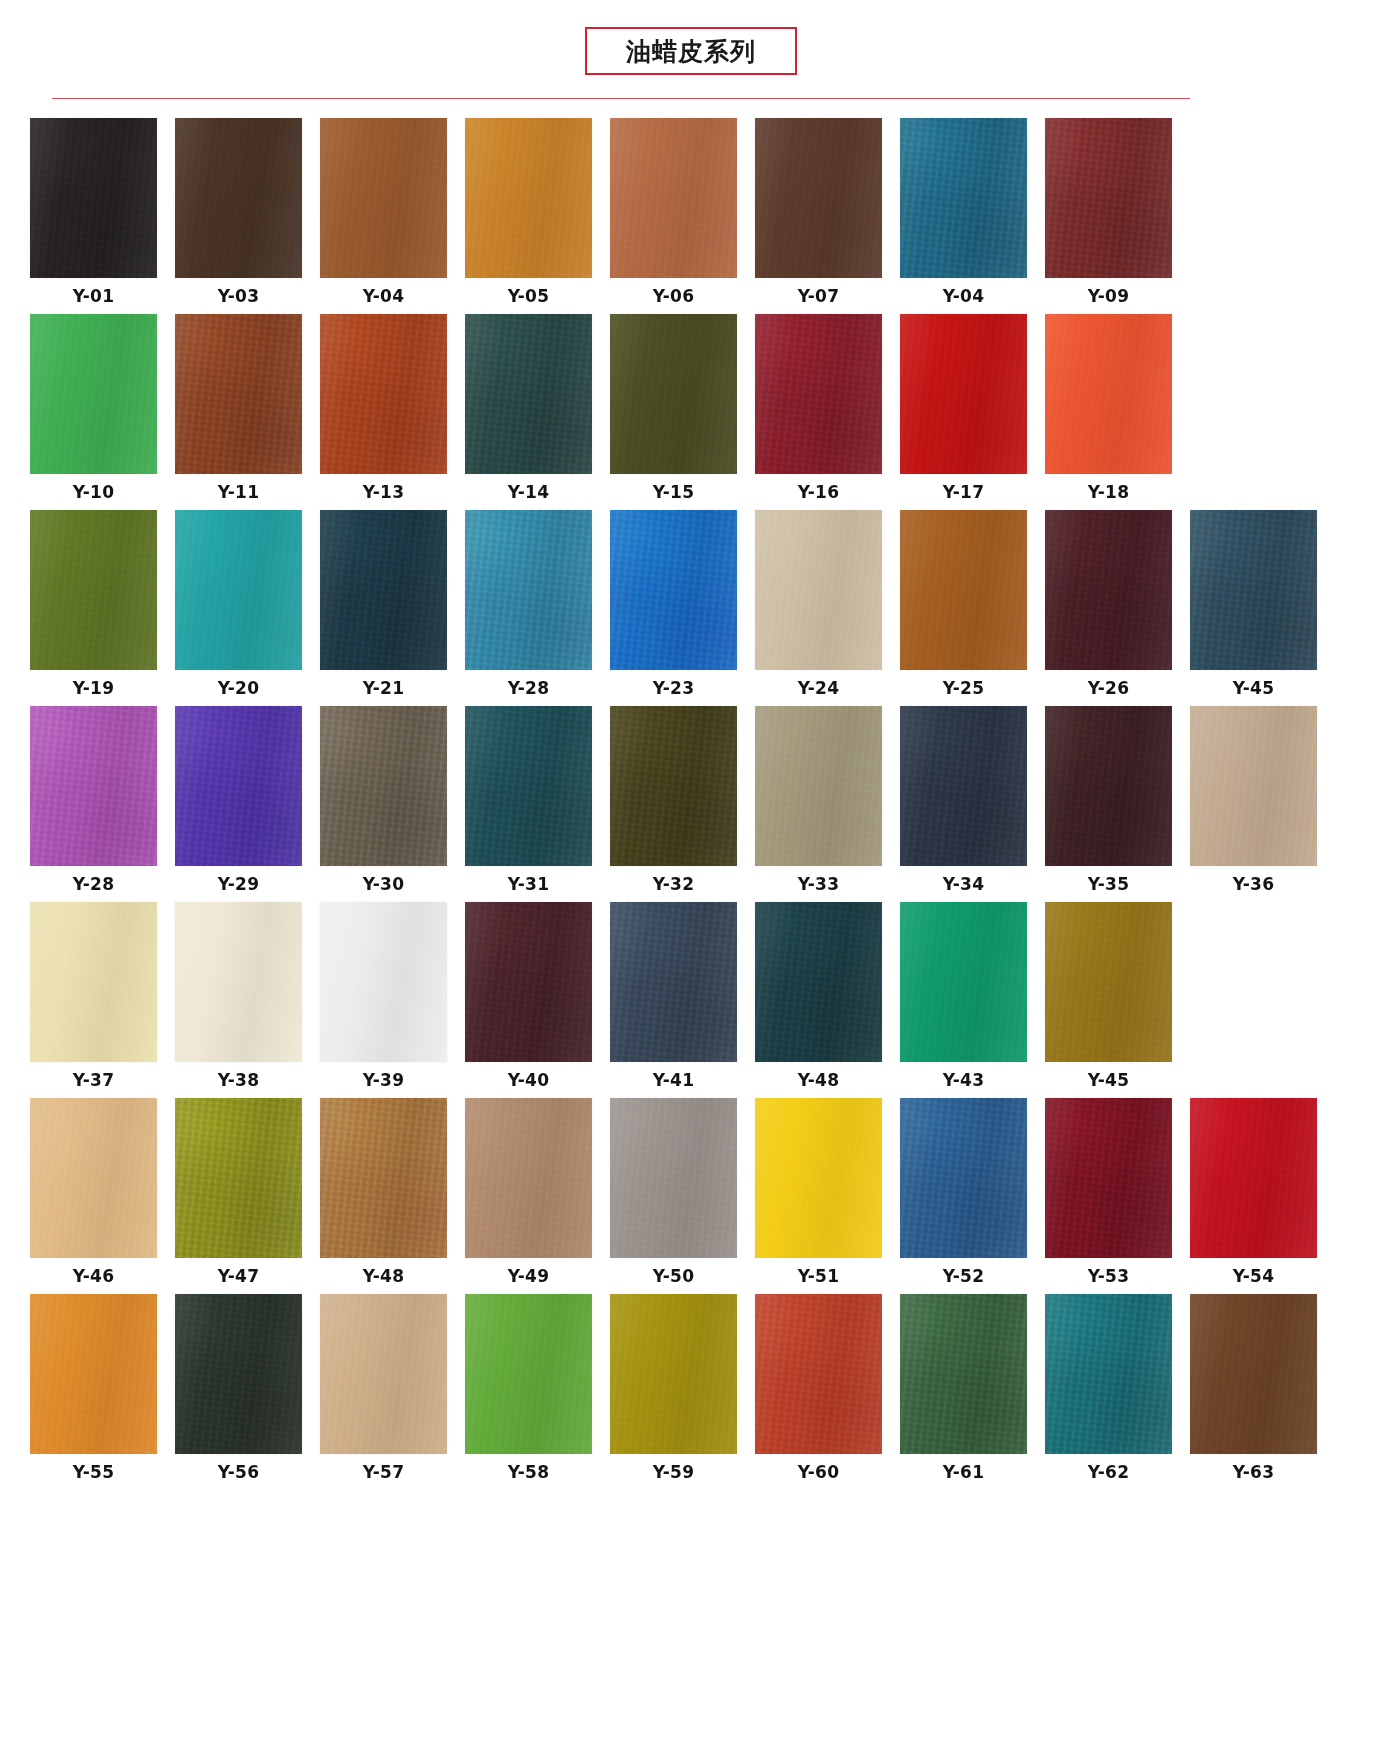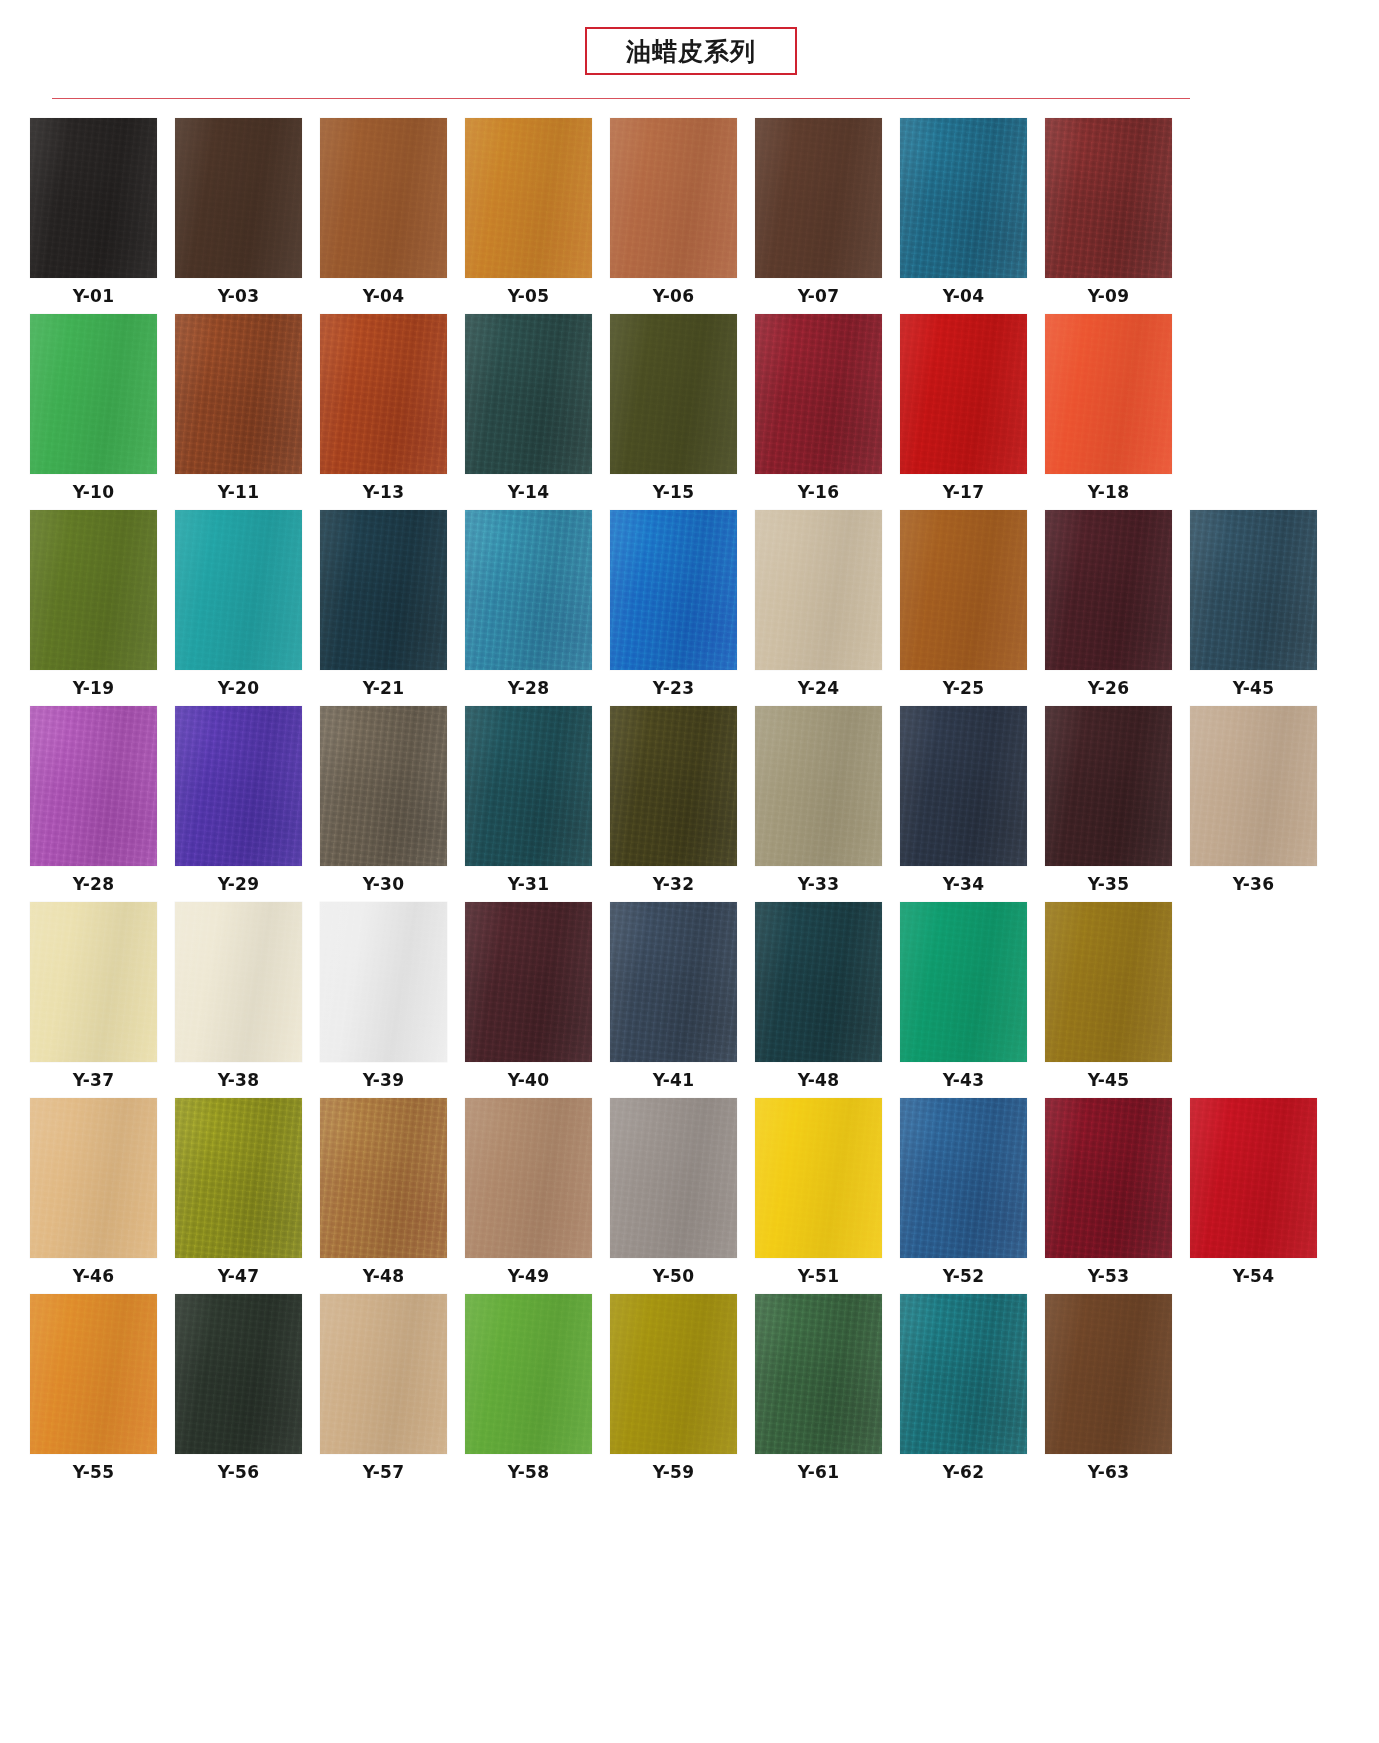--- a/index.html
+++ b/index.html
@@ -543,20 +543,28 @@
         <div class="cell">
           <div class="swatch smooth">
             <div class="base" style="background: rgb(164, 146, 16);"></div>
             <div class="grain"></div>
             <div class="sheen"></div>
           </div>
           <div class="label">Y-59</div>
         </div>
         <div class="cell">
           <div class="swatch rough">
+            <div class="base" style="background: rgb(187, 65, 42);"></div>
+            <div class="grain"></div>
+            <div class="sheen"></div>
+          </div>
+          <div class="label">Y-60</div>
+        </div>
+        <div class="cell">
+          <div class="swatch rough">
             <div class="base" style="background: rgb(58, 100, 64);"></div>
             <div class="grain"></div>
             <div class="sheen"></div>
           </div>
           <div class="label">Y-61</div>
         </div>
         <div class="cell">
           <div class="swatch rough">
             <div class="base" style="background: rgb(28, 113, 121);"></div>
             <div class="grain"></div>

